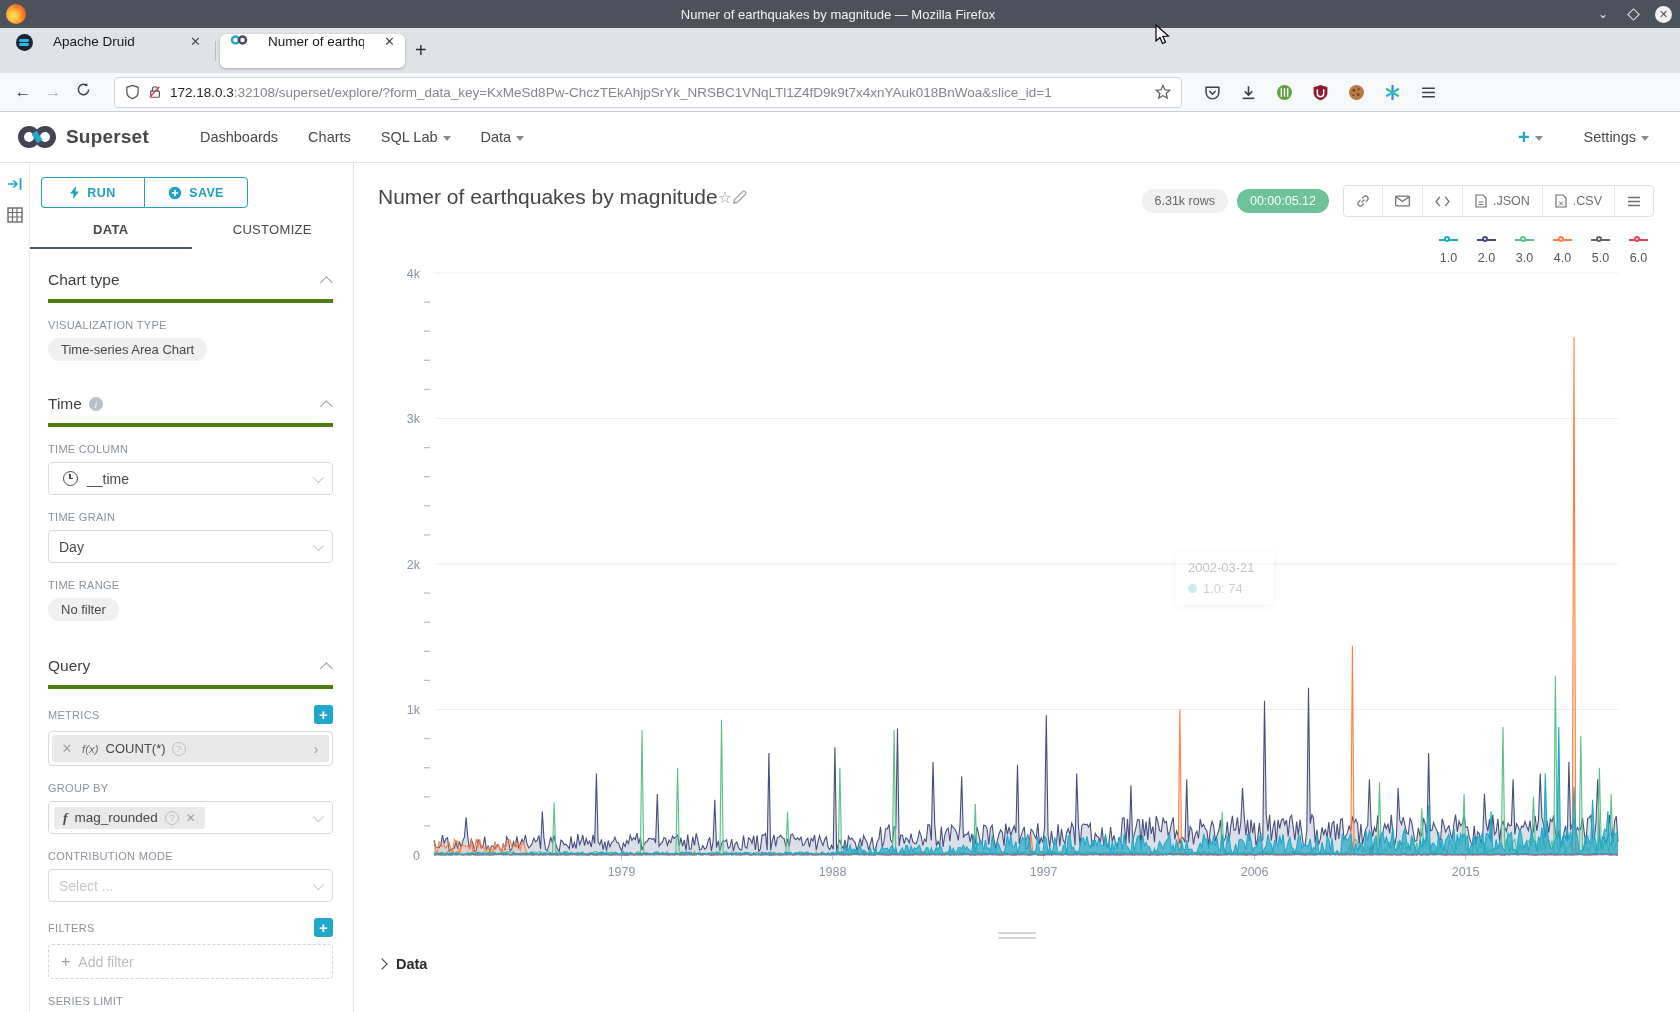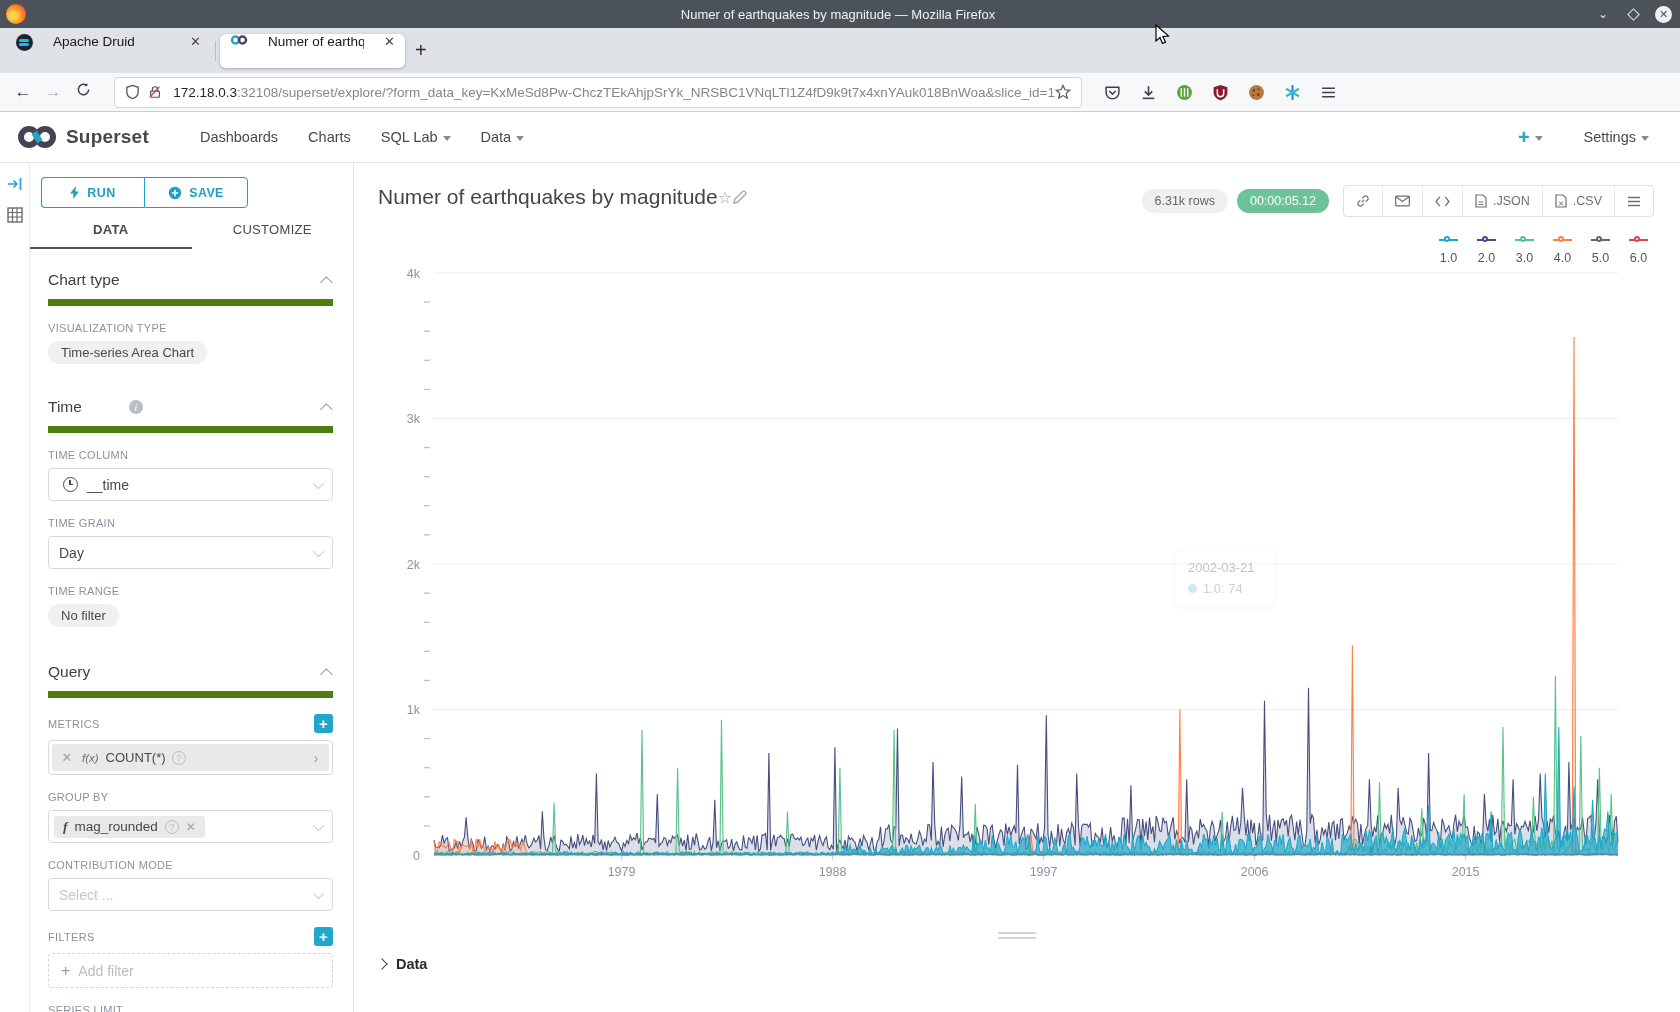--- a/index.html
+++ b/index.html
@@ -27,21 +27,21 @@
   .tab-sep { width:1px; height:20px; background:#b9bdc2; margin:0 4px; }
   .favicon-druid { width:17px; height:17px; border-radius:50%; background:#1c2632; position:relative; flex:none; }
   .favicon-druid::after { content:""; position:absolute; left:3px; top:5px; width:10px; height:3px; border-radius:2px; background:#29b6e8; box-shadow:0 4px 0 #29b6e8; }
   .favicon-superset { width:18px; height:12px; flex:none; }
   .newtab-btn { margin-left:10px; font-size:20px; color:#2b2b30; }
 
   
   .btoolbar { height:39px; background:#f7f8f9; border-bottom:1px solid #c9ccd0; display:flex; align-items:center; }
   .nav-ic { width:30px; text-align:center; font-size:17px; color:#3e4247; }
   .nav-ic.disabled { color:#b3b7bc; }
-  .urlbar { width:968px; height:31px; margin-left:16px; background:#fff; border:1px solid #d4d7da; border-radius:4px; display:flex; align-items:center; padding:0 10px;text-align:right; }
+  .urlbar { width:1068px; height:31px; margin-left:16px; background:#fff; border:1px solid #d4d7da; border-radius:4px; display:flex; align-items:center; padding:0 10px; }
   .urlbar .sep-ic { margin-right:8px; }
   .url-text { flex:1; font-size:13.5px; white-space:nowrap; overflow:hidden; }
   .url-host { color:#23242a; }
   .url-rest { color:#83868c; }
   .bt-icons { display:flex; align-items:center; gap:19px; margin-left:22px; }
 
   
   .snav { height:51px; background:#fff; border-bottom:1px solid #e3e3e3; display:flex; align-items:center; padding:0 16px; }
   .brand { display:flex; align-items:center; gap:8px; margin-right:36px; }
   .brand-name { font-size:19px; font-weight:bold; color:#474747; letter-spacing:.2px; }
@@ -57,21 +57,21 @@
 
   .runsave { display:flex; width:207px; margin-left:-7px; }
   .rs-btn { flex:1; height:31px; border:1px solid #1fa0c2; background:#fff; color:#1fa0c2; font-size:12.5px; font-weight:bold; letter-spacing:.4px; display:flex; align-items:center; justify-content:center; gap:7px; }
   .rs-btn.run { border-radius:4px 0 0 4px; border-right:none; }
   .rs-btn.save { border-radius:0 4px 4px 0; }
 
   .ctabs { display:flex; margin:14px -20px 0 -18px; }
   .ctab { flex:1; text-align:center; font-size:13px; color:#484848; padding-bottom:10px; letter-spacing:.3px; }
   .ctab.active { border-bottom:2px solid #4c566b; font-weight:bold; }
 
-  .sect-head { display:flex; align-items:center; font-size:15.5px; color:#3f3f3f; padding:22px 0 10px 0; border-bottom:7px solid #4d7c0f;gap:40px; }
+  .sect-head { display:flex; align-items:center; font-size:15.5px; color:#3f3f3f; padding:22px 0 10px 0; border-bottom:4px solid #4d7c0f; }
   .sect-head .chev-up { margin-left:auto; }
   .chev-up { width:9px; height:9px; border-left:1.6px solid #9aa0a6; border-top:1.6px solid #9aa0a6; transform:rotate(45deg) translateY(3px); }
   .info-dot { width:14px; height:14px; border-radius:50%; background:#b9bfc6; color:#fff; font-size:10px; display:inline-flex; align-items:center; justify-content:center; margin-left:7px; font-style:italic; font-family:"Liberation Serif",serif; }
 
   .flabel { font-size:11px; color:#8b929b; letter-spacing:.3px; margin:16px 0 7px 0; display:flex; align-items:center; }
   .pill { display:inline-block; background:#f0f0f0; border-radius:12px; padding:4px 13px; font-size:13px; color:#484848; }
   .select { height:33px; border:1px solid #d9d9d9; border-radius:4px; display:flex; align-items:center; padding:0 10px; font-size:14px; color:#484848; position:relative; background:#fff; }
   .select .sel-caret { position:absolute; right:11px; top:12px; width:8px; height:8px; border-right:1.4px solid #c3c7cc; border-bottom:1.4px solid #c3c7cc; transform:rotate(45deg) translateY(-2px); }
   .placeholder { color:#c4c7cc; }
   .clock-ic { width:15px; height:15px; border:1.6px solid #4a4a4a; border-radius:50%; position:relative; margin:0 9px 0 4px; flex:none; }

